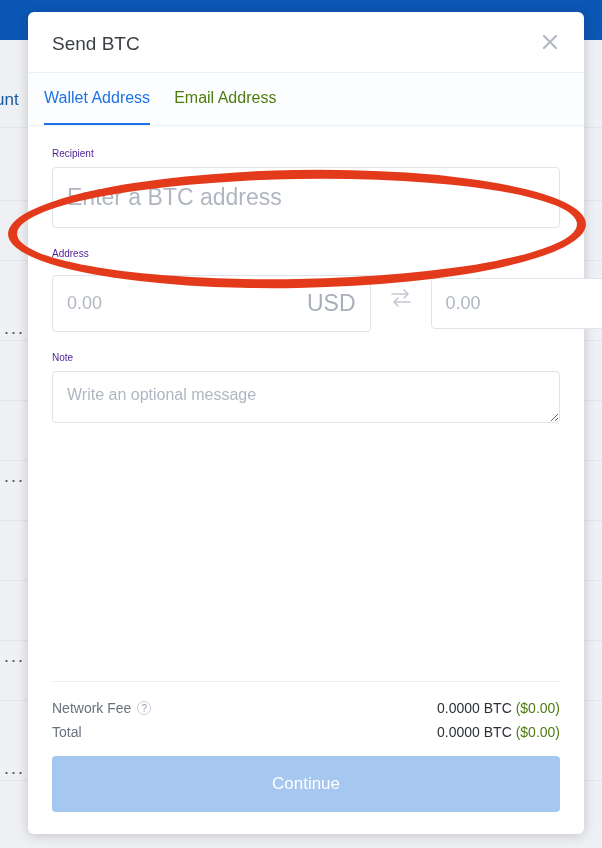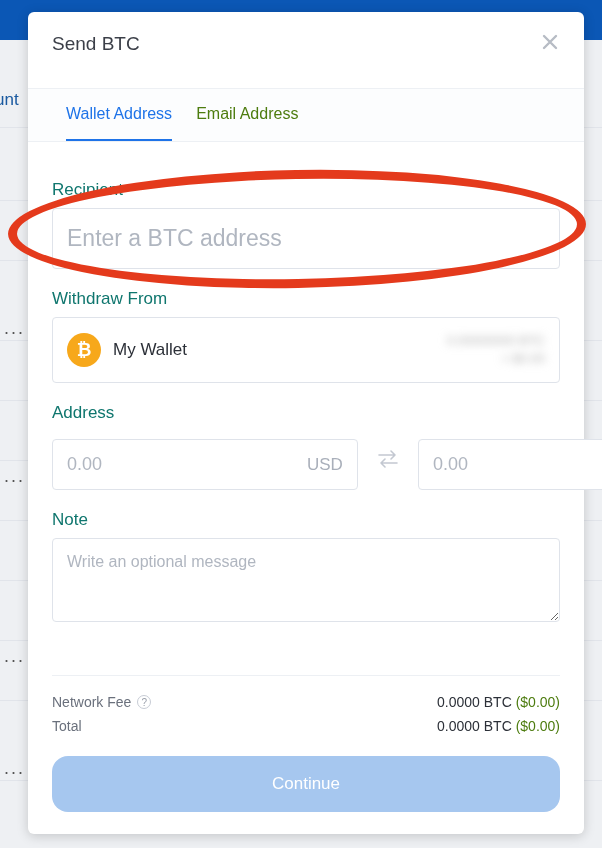--- a/index.html
+++ b/index.html
@@ -11,72 +11,72 @@
   .bg-line { position:absolute; left:0; width:100%; height:1px; background:#e1e4ea; }
   .bg-dots { position:absolute; left:4px; color:#555; font-size:18px; letter-spacing:2px; }
 
   .modal {
     position:absolute;
     top:12px; left:28px;
     width:556px; height:822px;
     background:#fff;
     border-radius:6px;
     box-shadow:0 2px 12px rgba(0,0,0,0.18);
-    display:flex; flex-direction:column;gap:16px;
+    display:flex; flex-direction:column;
   }
   .modal-header {
     display:flex; align-items:center; justify-content:space-between;
     padding:20px 24px 16px 24px;
   }
   .modal-title { font-size:19px; color:#3b3f48; font-weight:500; }
   .close-btn { color:#b7bcc5; cursor:pointer; }
 
   .tabs {
     border-top:1px solid #edf0f4; border-bottom:1px solid #edf0f4;
     background:#fcfdfe;
-    padding:0 38px;
+    padding:0 16px;
     display:flex; gap:24px;
   }
   .tab { padding:16px 0; font-size:16px; color:#4d7c0f; cursor:pointer; border-bottom:2px solid transparent; }
   .tab.active { color:#1e73e8; border-bottom-color:#1e73e8; }
 
   .body { padding:22px 24px; flex:1; display:flex; flex-direction:column; }
   .group { margin-bottom:20px; }
-  .label { font-size:17px; color:#0f766e; margin-bottom:8px; display:block; }
+  .label { font-size:10px; color:#4c1d95; margin-bottom:8px; display:block; }
 
   .input, .select, .textarea, .amount-pair .field {
     width:100%; border:1px solid #dfe3ea; border-radius:4px; background:#fff;
   }
   .input { padding:16px 14px; font-size:23px; color:#a16207; }
   .input::placeholder, .textarea::placeholder { color:#b0b6c0; }
-  .textarea { padding:14px; font-size:16px; height:84px; resize:both; }
+  .textarea { padding:14px; font-size:16px; height:52px; resize:both; }
 
   .select { display:flex; align-items:center; padding:14px; gap:12px; }
   .btc-badge { width:34px; height:34px; border-radius:50%; background:#f7a81b; display:flex; align-items:center; justify-content:center; color:#fff; font-weight:bold; font-size:18px; }
   .wallet-name { font-size:17px; color:#2c3038; font-weight:500; }
   .wallet-balance { margin-left:auto; text-align:right; filter: blur(4px); color:#b0b0b0; font-size:13px; line-height:1.4; }
 
   .amount-pair { display:flex; align-items:center; gap:14px; }
   .amount-pair .field { display:flex; align-items:center; padding:14px; flex:1;margin-top:8px; }
   .amount-pair .field input { flex:1; border:none; outline:none; font-size:18px; color:#333; background:transparent; }
   .amount-pair .field input::placeholder { color:#b0b6c0; }
-  .amount-pair .unit { color:#a9afba; font-size:17px; margin-left:8px; }
+  .amount-pair .unit { color:#a9afba; font-size:23px; margin-left:8px; }
   .swap { color:#c3c8d1; padding:4px; }
 
   .summary { border-top:1px solid #edf0f4; padding-top:14px; margin-top:auto; }
   .summary-row { display:flex; align-items:flex-start; justify-content:space-between; font-size:14px; padding:4px 0; }
   .summary-row .left { color:#6a707c; display:flex; align-items:center; gap:6px;}
   .summary-row .right { color:#2c3038; }
   .summary-row .right .fiat { color:#4d7c0f; }
   .help-icon { width:14px; height:14px; border-radius:50%; border:1px solid #c7ccd5; color:#9aa0ab; font-size:10px; display:flex; align-items:center; justify-content:center; }
 
   .continue {
-    margin-top:18px;
+    margin-top:12px;
     background:#a6c7ef; color:#fff; text-align:center;
-    padding:18px; border-radius:16px; font-size:17px; cursor:pointer;
+    padding:18px; border-radius:4px; font-size:17px; cursor:pointer;
   }
 
   .red-circle {
     position:absolute; pointer-events:none;
     left:8px; top:170px; width:578px; height:118px;
     border:9px solid #e43a1c; border-radius:50%;
     transform:rotate(-1deg);
   }
 </style>
 </head>
@@ -116,31 +116,20 @@
     <div class="tab">Email Address</div>
   </div>
 
   <div class="body">
 
     <div class="group">
       <span class="label">Recipient</span>
       <input class="input" type="text" placeholder="Enter a BTC address" style="">
     </div>
 
-    <div class="group">
-      <span class="label">Withdraw From</span>
-      <div class="select">
-        <div class="btc-badge">₿</div>
-        <div class="wallet-name">My Wallet</div>
-        <div class="wallet-balance">
-          <div>0.00000000 BTC</div>
-          <div>≈ $0.00</div>
-        </div>
-      </div>
-    </div>
 
     <div class="group">
       <span class="label">Address</span>
       <div class="amount-pair">
         <div class="field">
           <input type="text" placeholder="0.00" style="">
           <span class="unit">USD</span>
         </div>
         <div class="swap">
           <svg width="24" height="20" viewBox="0 0 24 20">

